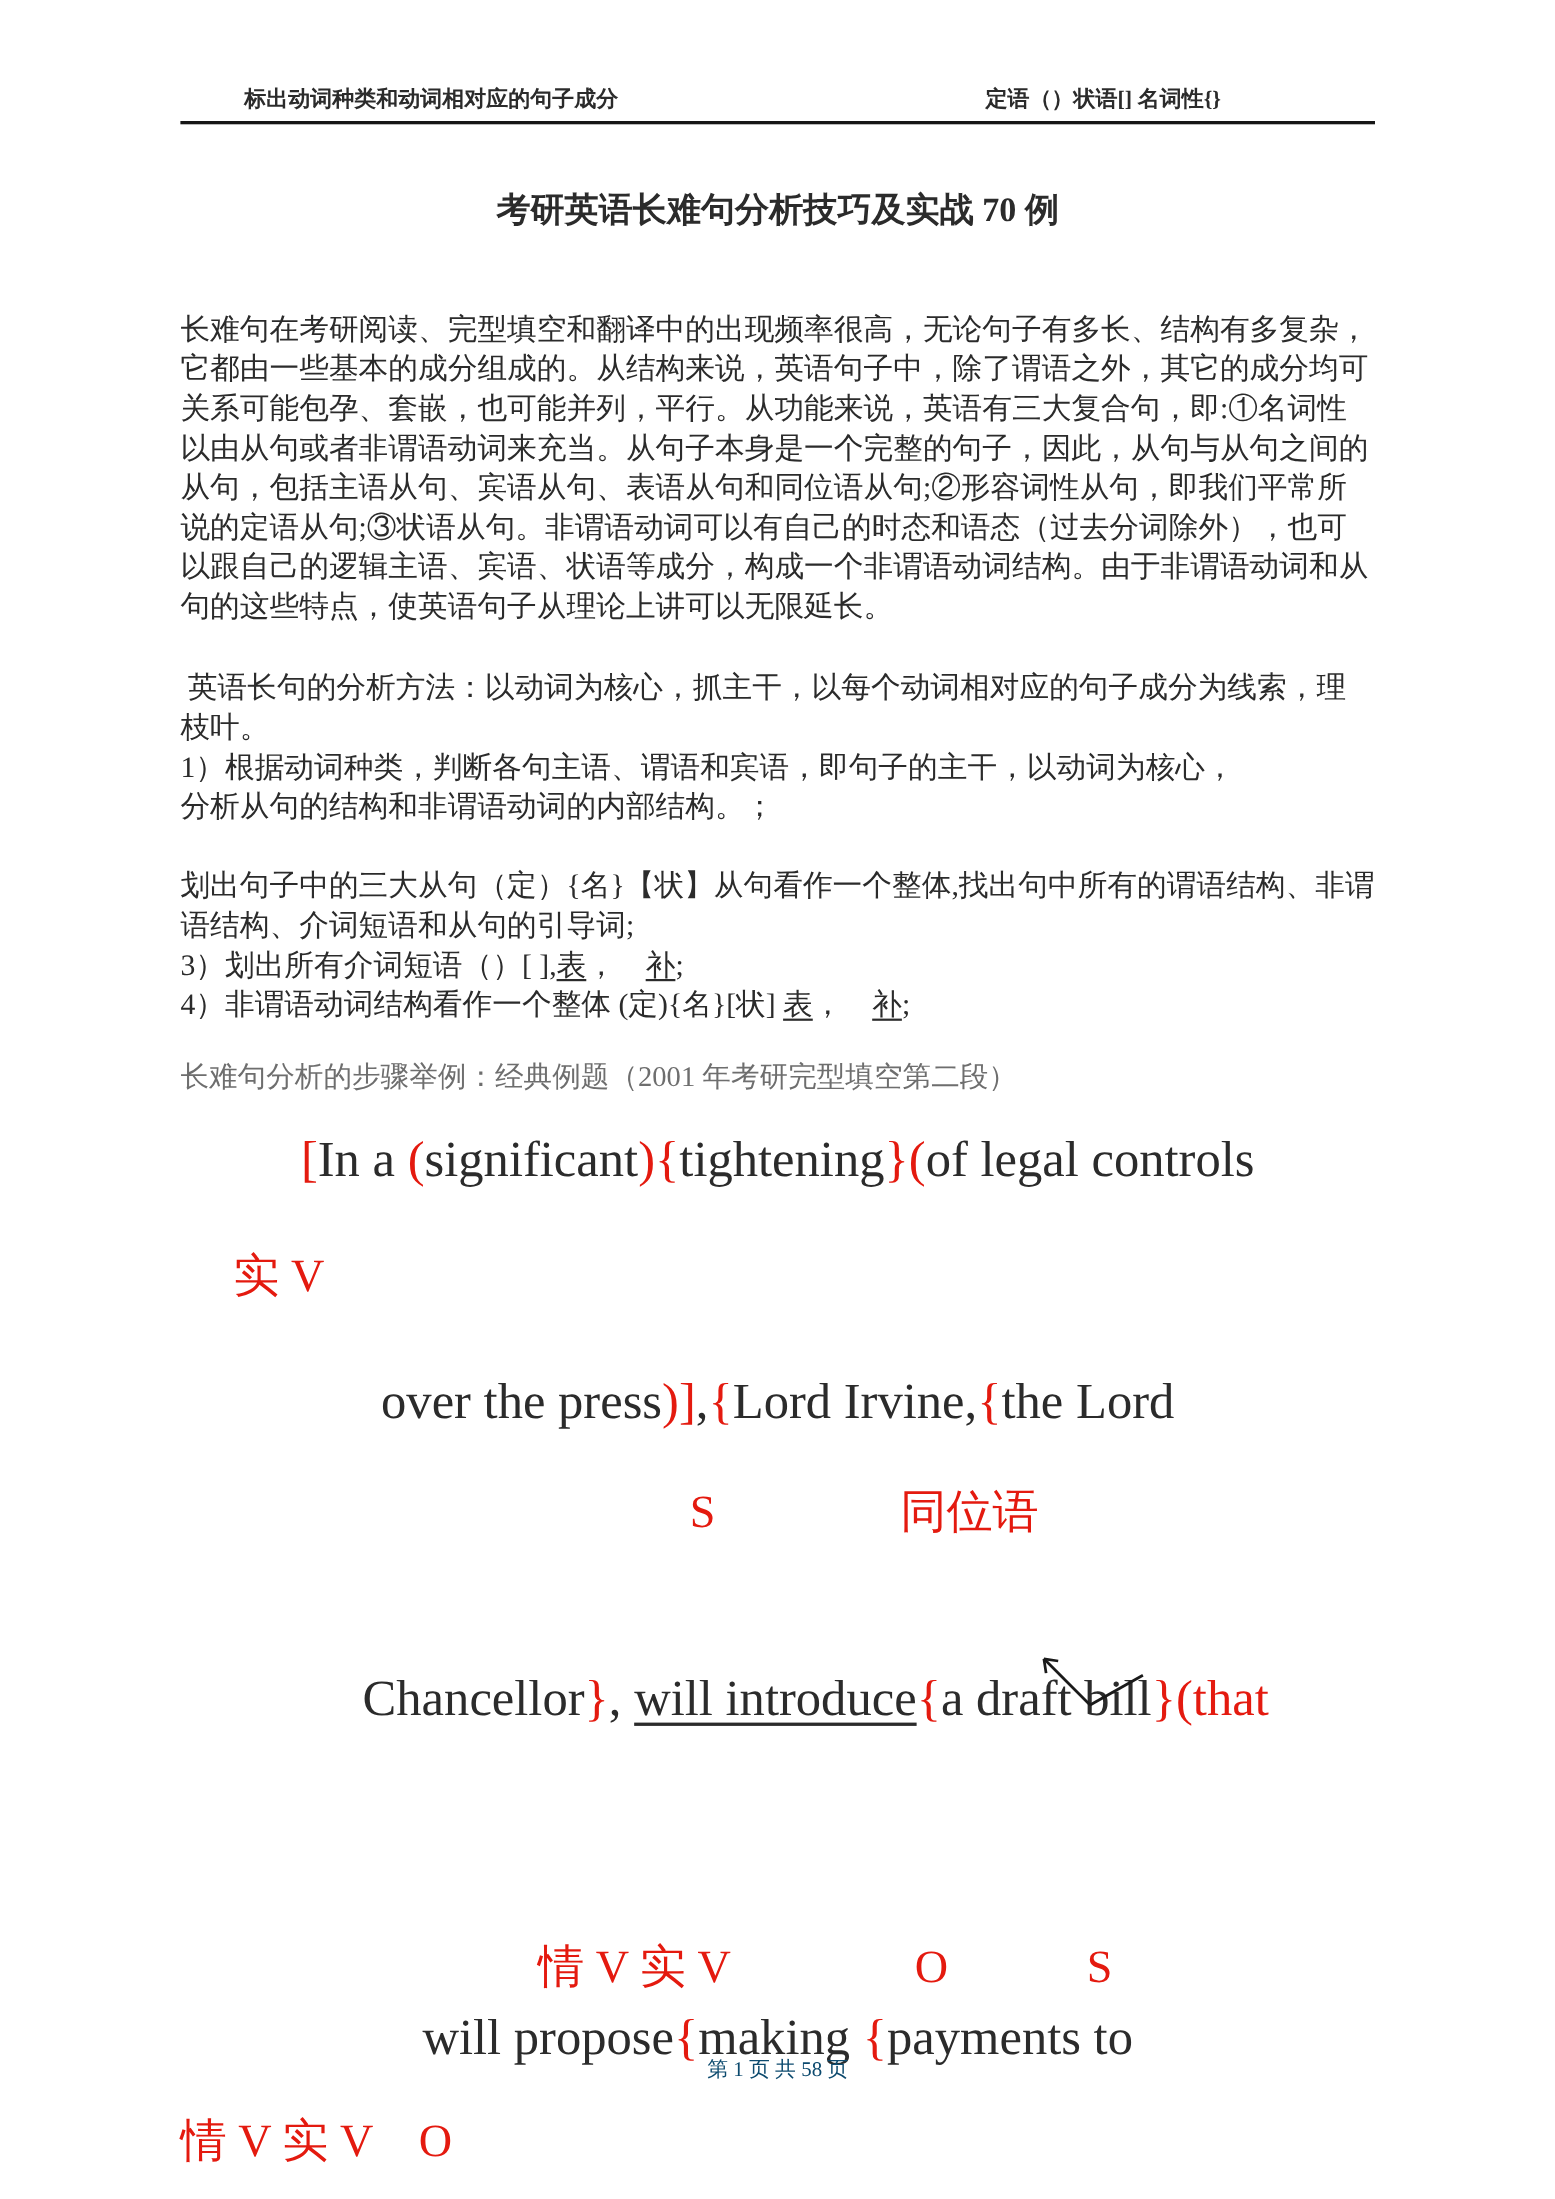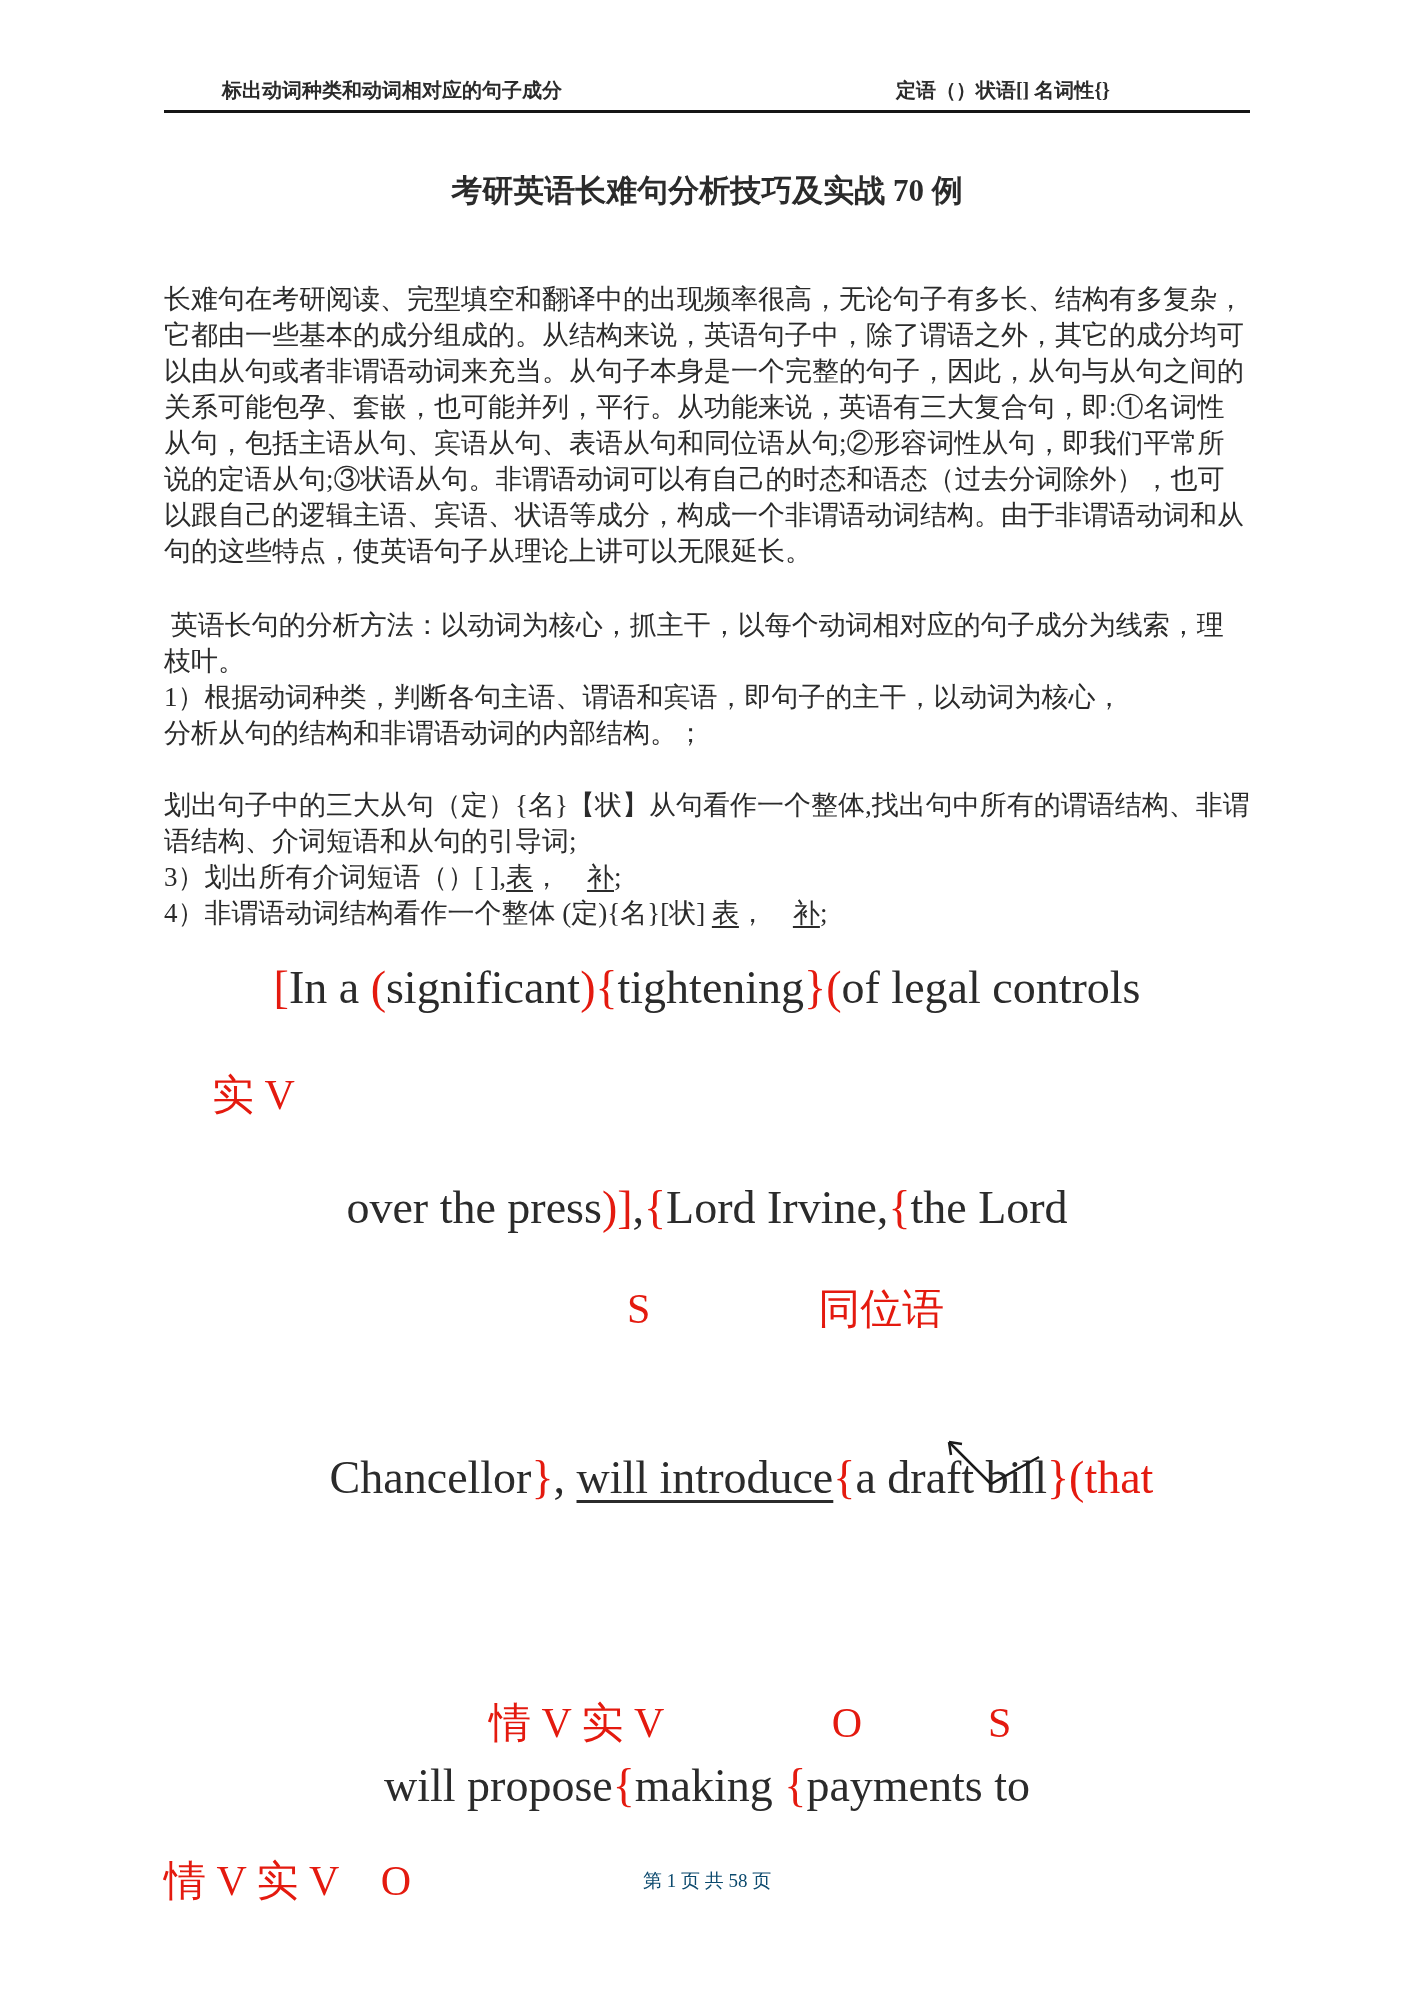--- a/index.html
+++ b/index.html
@@ -52,42 +52,43 @@
       <span class="hdr-left">标出动词种类和动词相对应的句子成分</span>
       <span class="hdr-right">定语（）状语[] 名词性{}</span>
     </div>
     <div class="header-rule"></div>
 
     <div class="title">考研英语长难句分析技巧及实战 70 例</div>
 
     <div class="para p1">
       <div class="t-line">长难句在考研阅读、完型填空和翻译中的出现频率很高，无论句子有多长、结构有多复杂，</div>
       <div class="t-line">它都由一些基本的成分组成的。从结构来说，英语句子中，除了谓语之外，其它的成分均可</div>
+      <div class="t-line">关系可能包孕、套嵌，也可能并列，平行。从功能来说，英语有三大复合句，即:①名词性</div>
       <div class="t-line">以由从句或者非谓语动词来充当。从句子本身是一个完整的句子，因此，从句与从句之间的</div>
-      <div class="t-line">关系可能包孕、套嵌，也可能并列，平行。从功能来说，英语有三大复合句，即:①名词性</div>
       <div class="t-line">从句，包括主语从句、宾语从句、表语从句和同位语从句;②形容词性从句，即我们平常所</div>
       <div class="t-line">说的定语从句;③状语从句。非谓语动词可以有自己的时态和语态（过去分词除外），也可</div>
       <div class="t-line">以跟自己的逻辑主语、宾语、状语等成分，构成一个非谓语动词结构。由于非谓语动词和从</div>
       <div class="t-line">句的这些特点，使英语句子从理论上讲可以无限延长。</div>
     </div>
 
     <div class="para p2">
       <div class="t-line"> 英语长句的分析方法：以动词为核心，抓主干，以每个动词相对应的句子成分为线索，理</div>
       <div class="t-line">枝叶。</div>
       <div class="t-line">1）根据动词种类，判断各句主语、谓语和宾语，即句子的主干，以动词为核心，</div>
       <div class="t-line">分析从句的结构和非谓语动词的内部结构。；</div>
     </div>
 
     <div class="para p3">
       <div class="t-line">划出句子中的三大从句（定）{名}【状】从句看作一个整体,找出句中所有的谓语结构、非谓</div>
       <div class="t-line">语结构、介词短语和从句的引导词;</div>
       <div class="t-line"><span>3）划出所有介词短语（）[ ],</span><span class="seg-u">表</span><span>，　</span><span class="seg-u">补</span><span>;</span></div>
       <div class="t-line"><span>4）非谓语动词结构看作一个整体 (定){名}[状] </span><span class="seg-u">表</span><span>，　</span><span class="seg-u">补</span><span>;</span></div>
     </div>
 
+    <div class="caption">长难句分析的步骤举例：经典例题（2001 年考研完型填空第二段）</div>
 
     <div class="ex-line sent ln-a"><span class="seg-red">[</span><span>In a </span><span class="seg-red">(</span><span>significant</span><span class="seg-red">)</span><span class="seg-red">{</span><span>tightening</span><span class="seg-red">}</span><span class="seg-red">(</span><span>of legal controls</span></div>
     <div class="ex-line anno ln-b"><span class="seg-red">实 V</span></div>
     <div class="ex-line sent ln-c"><span>over the press</span><span class="seg-red">)]</span><span>,</span><span class="seg-red">{</span><span>Lord Irvine,</span><span class="seg-red">{</span><span>the Lord</span></div>
     <div class="ex-line anno ln-d"><span class="seg-red">S　　　　同位语</span></div>
 
     <div class="ex-line sent ln-e">
       <span><span>Chancellor</span><span class="seg-red">}</span><span>, </span><span class="seg-u">will introduce</span><span class="seg-red">{</span><span>a draft bill</span><span class="seg-red">}</span><span class="seg-red">(that</span></span>
       <svg class="arrow" width="120" height="60" viewBox="0 0 120 60">
         <path d="M57 49 L15 7" stroke="#1a1a1a" stroke-width="2.5" fill="none"></path>

